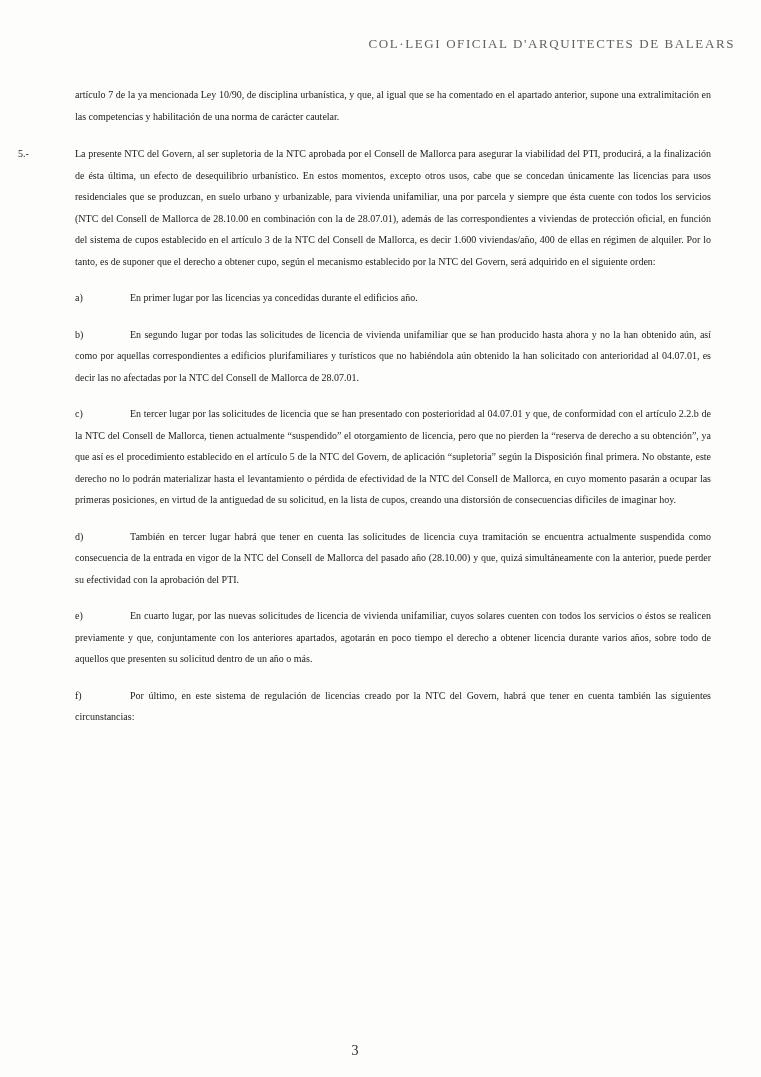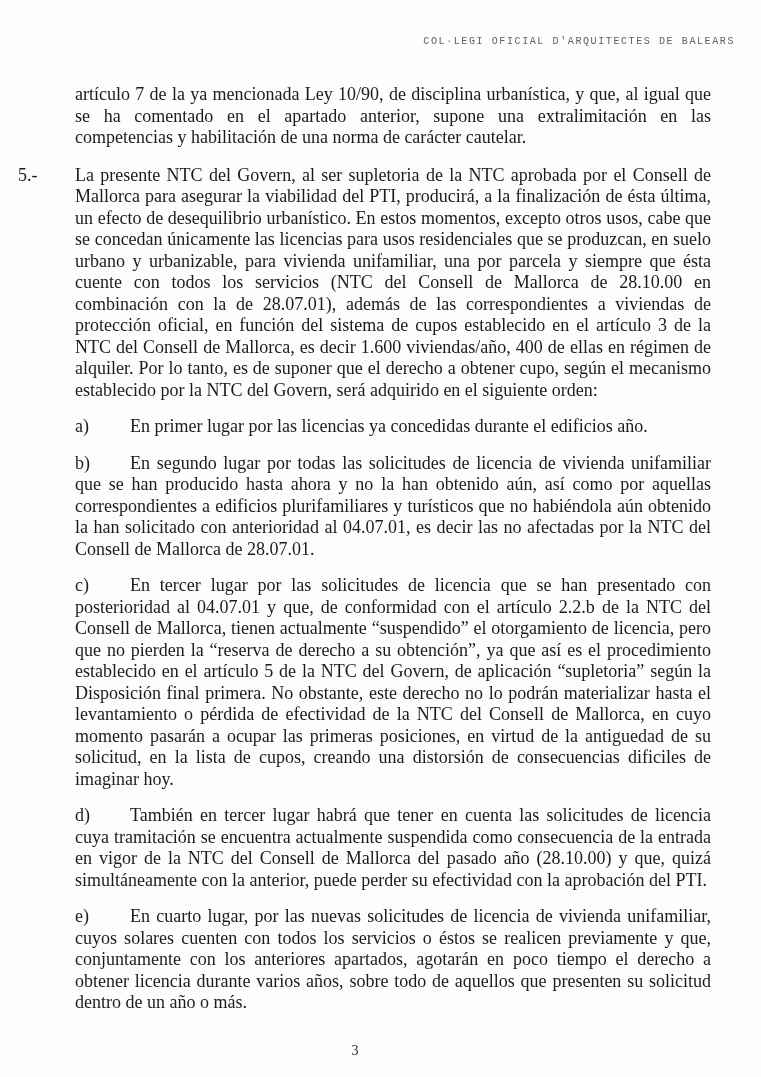--- a/index.html
+++ b/index.html
@@ -13,32 +13,31 @@
     height: 1077px;
     background: #fdfdfc;
     font-family: "Liberation Serif", "DejaVu Serif", serif;
     color: #1b1b1b;
     overflow: hidden;
   }
   .header {
     position: absolute;
     top: 36px;
     right: 26px;
-    font-size: 10px;
+    font-size: 13px;
     letter-spacing: 1.6px;
     color: #606060;
     white-space: nowrap;
-    font-family: Liberation Mono, monospace;
   }
   .content {
     position: absolute;
     left: 75px;
     top: 84px;
     width: 636px;
-    font-size: 18px;
+    font-size: 10px;
     line-height: 21.5px;
   }
   .para {
     margin: 0;
     text-align: justify;
   }
   .intro {
     margin-bottom: 16px;
   }
   .section5 {
@@ -87,18 +86,19 @@
     <p class="para list-item"><span class="letter-marker">a)</span><span>En primer lugar por las licencias ya concedidas durante el edificios año.</span></p>
 
     <p class="para list-item"><span class="letter-marker">b)</span><span>En segundo lugar por todas las solicitudes de licencia de vivienda unifamiliar que se han producido hasta ahora y no la han obtenido aún, así como por aquellas correspondientes a edificios plurifamiliares y turísticos que no habiéndola aún obtenido la han solicitado con anterioridad al 04.07.01, es decir las no afectadas por la NTC del Consell de Mallorca de 28.07.01.</span></p>
 
     <p class="para list-item"><span class="letter-marker">c)</span><span>En tercer lugar por las solicitudes de licencia que se han presentado con posterioridad al 04.07.01 y que, de conformidad con el artículo 2.2.b de la NTC del Consell de Mallorca, tienen actualmente “suspendido” el otorgamiento de licencia, pero que no pierden la “reserva de derecho a su obtención”, ya que así es el procedimiento establecido en el artículo 5 de la NTC del Govern, de aplicación “supletoria” según la Disposición final primera. No obstante, este derecho no lo podrán materializar hasta el levantamiento o pérdida de efectividad de la NTC del Consell de Mallorca, en cuyo momento pasarán a ocupar las primeras posiciones, en virtud de la antiguedad de su solicitud, en la lista de cupos, creando una distorsión de consecuencias dificiles de imaginar hoy.</span></p>
 
     <p class="para list-item"><span class="letter-marker">d)</span><span>También en tercer lugar habrá que tener en cuenta las solicitudes de licencia cuya tramitación se encuentra actualmente suspendida como consecuencia de la entrada en vigor de la NTC del Consell de Mallorca del pasado año (28.10.00) y que, quizá simultáneamente con la anterior, puede perder su efectividad con la aprobación del PTI.</span></p>
 
     <p class="para list-item"><span class="letter-marker">e)</span><span>En cuarto lugar, por las nuevas solicitudes de licencia de vivienda unifamiliar, cuyos solares cuenten con todos los servicios o éstos se realicen previamente y que, conjuntamente con los anteriores apartados, agotarán en poco tiempo el derecho a obtener licencia durante varios años, sobre todo de aquellos que presenten su solicitud dentro de un año o más.</span></p>
 
+    <p class="para list-item"><span class="letter-marker">f)</span><span>Por último, en este sistema de regulación de licencias creado por la NTC del Govern, habrá que tener en cuenta también las siguientes circunstancias:</span></p>
 
   </div>
 
   <div class="page-number">3</div>
 
 </div>
 
 </body></html>

